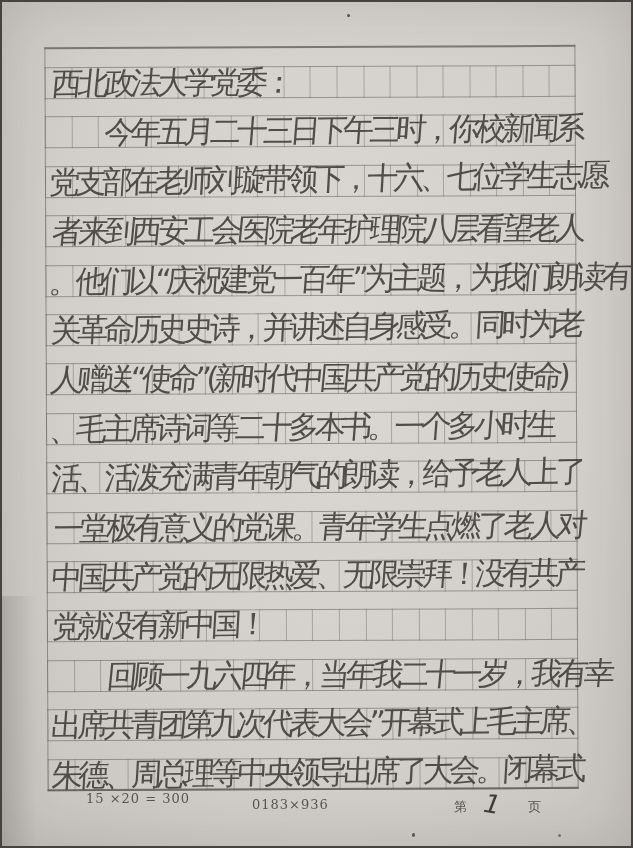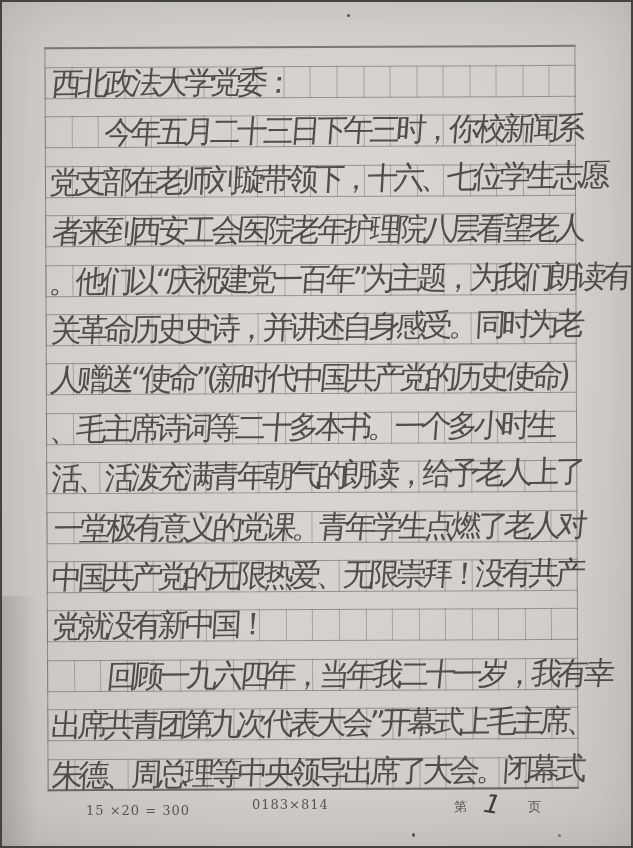--- a/index.html
+++ b/index.html
@@ -46,21 +46,21 @@
     position:absolute;height:40px;line-height:40px;
     font-size:31px;letter-spacing:-4.5px;white-space:nowrap;
     color:#3f3c38;opacity:.88;
     transform:skewX(-5deg) rotate(-0.3deg);
     transform-origin:left bottom;
   }
   .writing .hw:nth-child(3n){transform:skewX(-4deg) rotate(-0.55deg);}
   .writing .hw:nth-child(3n+1){transform:skewX(-6deg) rotate(-0.15deg);}
   .footer{position:absolute;left:0;top:789px;width:633px;height:30px;
     font-family:"DejaVu Serif", serif;color:#585550;font-size:13px;}
-  .f-spec{position:absolute;left:84px;top:12px;letter-spacing:1px;}
+  .f-spec{position:absolute;left:84px;top:0;letter-spacing:1px;}
   .f-serial{position:absolute;left:250px;top:6px;letter-spacing:1px;}
   .f-page{position:absolute;left:452px;top:7px;width:110px;}
   .f-page .zh{letter-spacing:0;}
   .f-suffix{position:absolute;left:74px;top:0;}
   .hw-num{
     position:absolute;left:30px;top:-9px;
     font-family:"DejaVu Sans", sans-serif;
     font-size:26px;color:#3f3c38;font-style:italic;
     transform:rotate(10deg);
   }
@@ -111,21 +111,21 @@
       <div class="hw" style="top:510px;left:3px">中国共产党的无限热爱、无限崇拜！没有共产</div>
       <div class="hw" style="top:559px;left:4px">党就没有新中国！</div>
       <div class="hw" style="top:609px;left:58px">回顾一九六四年，当年我二十一岁，我有幸</div>
       <div class="hw" style="top:658px;left:2px">出席共青团第九次代表大会”开幕式上毛主席、</div>
       <div class="hw" style="top:708px;left:3px">朱德、周总理等中央领导出席了大会。闭幕式</div>
     </div>
   </div>
 
   <div class="footer">
     <div class="f-spec">15 ×20 = 300</div>
-    <div class="f-serial">0183×814</div>
+    <div class="f-serial">0183×936</div>
     <div class="f-page">
       <span class="zh">第</span>
       <span class="hw-num">1</span>
       <span class="zh f-suffix">页</span>
     </div>
   </div>
 
   <div class="speck sp1"></div>
   <div class="speck sp2"></div>
   <div class="speck sp3"></div>

